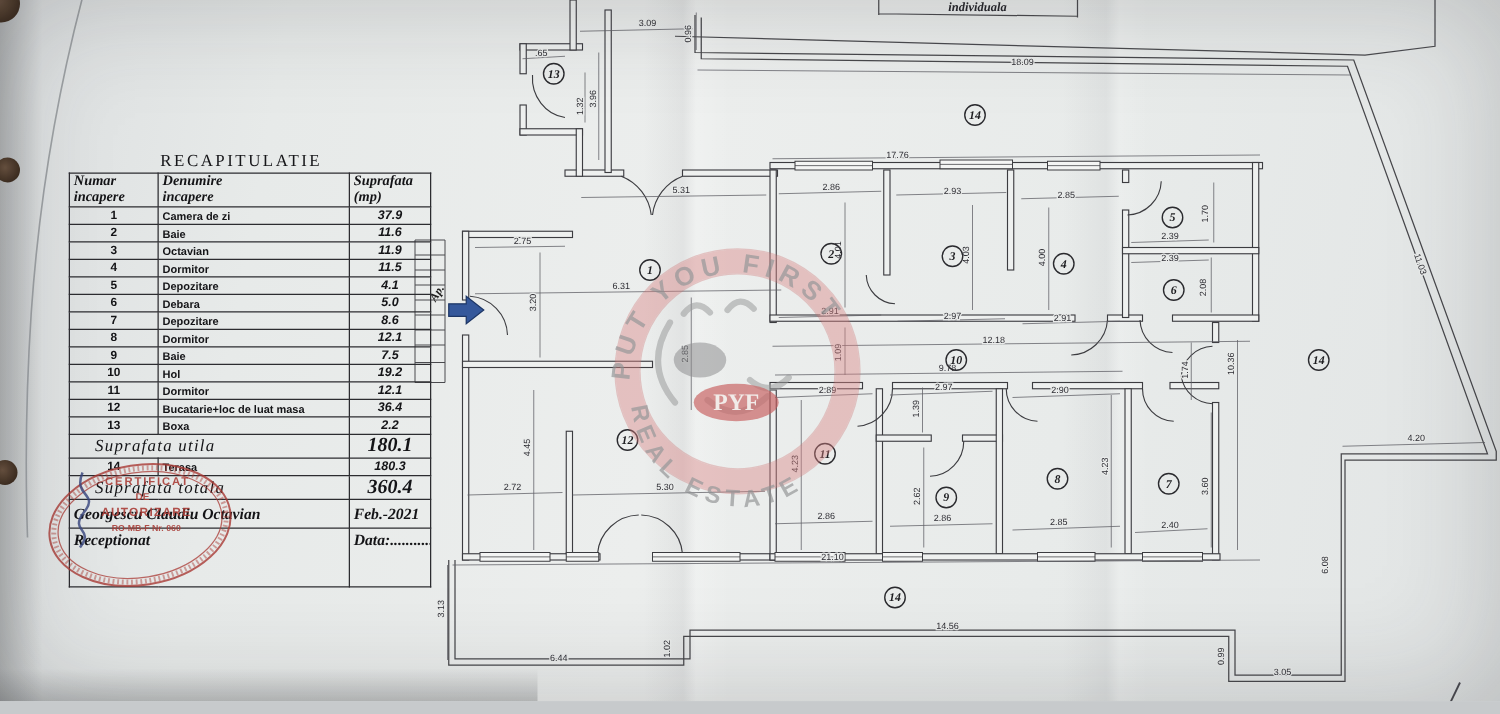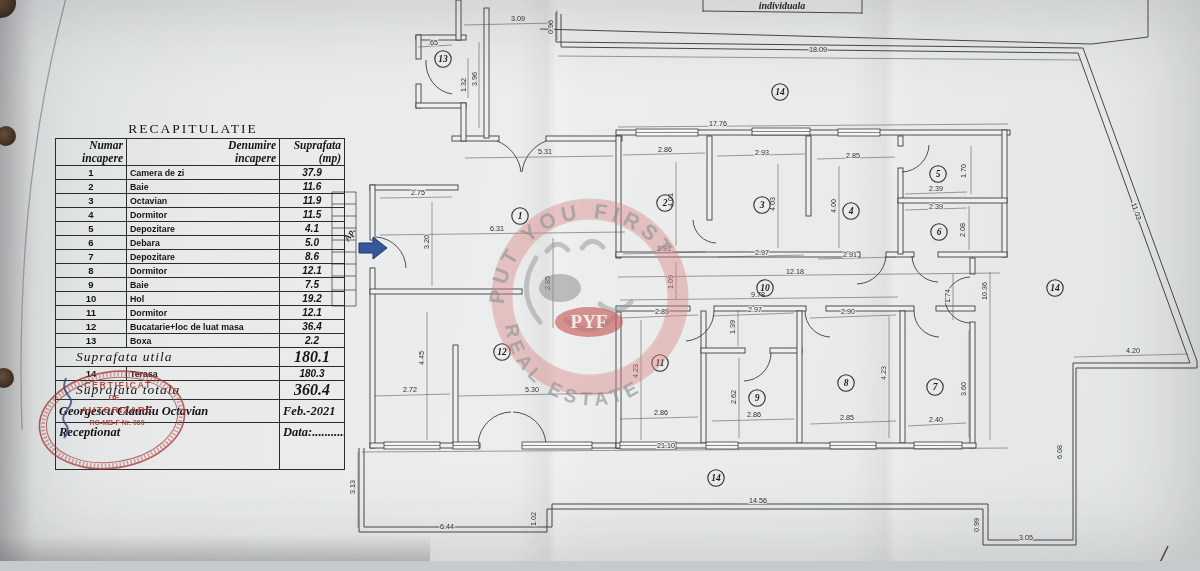--- a/index.html
+++ b/index.html
@@ -20,22 +20,22 @@
   #hole1{left:-4px;top:126px;width:20px;height:20px;}
   #hole2{left:-6px;top:368px;width:20px;height:20px;}
 
   
   #recap-title{position:absolute;left:55px;top:121px;width:276px;text-align:center;
        font-family:"Liberation Serif",serif;font-size:13.5px;letter-spacing:2px;color:#17171a;}
   #recap-wrap{position:absolute;left:55px;top:138px;width:278px;}
   table#recap{border-collapse:collapse;width:100%;table-layout:fixed;}
   #recap td,#recap th{border:1.4px solid #2c2c30;padding:0 3px;color:#141417;overflow:hidden;white-space:nowrap;}
   #recap .hc{font-family:"Liberation Serif",serif;font-style:italic;font-weight:bold;font-size:11.5px;
-       white-space:pre-line;line-height:1.15;vertical-align:top;text-align:right;}
-  #recap .hc2{text-align:right;}
+       white-space:pre-line;line-height:1.15;vertical-align:top;text-align:left;}
+  #recap .hc2{text-align:left;}
   #recap .c1{width:64px;text-align:center;font-weight:bold;font-size:9.5px;height:13px;line-height:11px;}
   #recap .c2{width:146px;text-align:left;font-weight:bold;font-size:8.8px;margin-left:48px;}
   #recap .c3{width:58px;text-align:center;font-weight:bold;font-style:italic;font-size:10px;}
   #recap .sum .suml{font-family:"Liberation Serif",serif;font-style:italic;font-size:13.5px;height:17px;
        letter-spacing:1px;padding-left:20px;}
   #recap .sum .sumv{font-family:"Liberation Serif",serif;font-style:italic;font-weight:bold;font-size:16px;}
   #recap .sig td{font-family:"Liberation Serif",serif;font-style:italic;font-weight:bold;font-size:12.5px;height:22px;margin-left:40px;}
   #recap .rec td{font-family:"Liberation Serif",serif;font-style:italic;font-weight:bold;font-size:12.5px;
        height:44px;vertical-align:top;padding-top:2px;}
 

